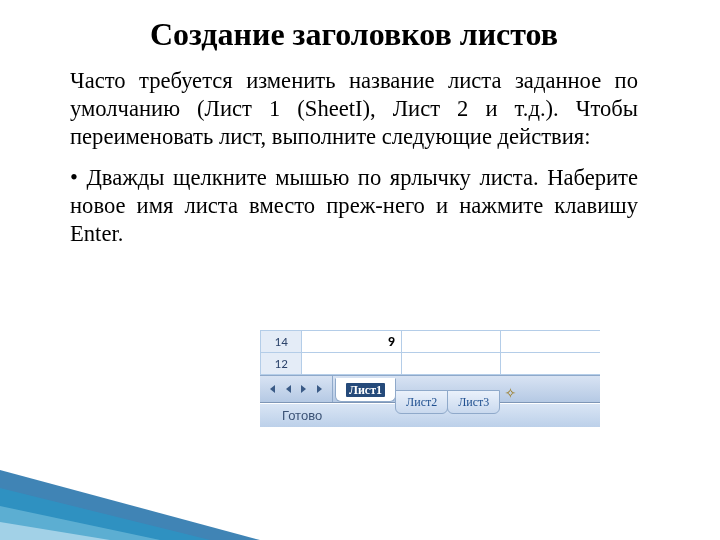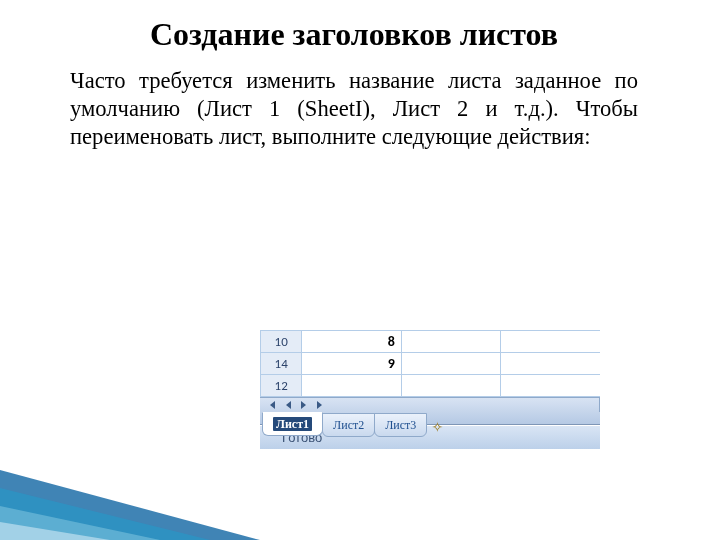--- a/index.html
+++ b/index.html
@@ -12,54 +12,49 @@
   
   .sheet { width: 340px; font-family: Calibri, Arial, sans-serif; }
   .grid { border-collapse: collapse; background: #fff; }
   .grid td { border: 1px solid #b4cde8; height: 22px; }
   .rowhdr { width: 30px; background: #e4ecf7; color: #2c436b; font-size: 13px; text-align: center; border: 1px solid #9db7d6; }
   .cellA { width: 72px; font-size: 14px; font-weight: bold; text-align: right; padding-right: 6px; }
   .cellB { width: 72px; }
   .cellC { width: 72px; }
   .lastcol { border-right: none !important; }
   
-  .tabstrip { display: flex; align-items: stretch; height: 28px; background: linear-gradient(#d8e3f3,#b5c9e4); border-top: 1px solid #8fa9ca; border-bottom: 1px solid #7e96b6; flex-direction: column; }
+  .tabstrip { display: flex; align-items: stretch; height: 28px; background: linear-gradient(#d8e3f3,#b5c9e4); border-top: 1px solid #8fa9ca; border-bottom: 1px solid #7e96b6; }
   .navbtns { display: flex; align-items: center; gap: 4px; padding: 0 6px; border-right: 1px solid #8fa9ca; }
   .navbtn { width: 12px; height: 14px; display: flex; align-items: center; justify-content: center; color: #3a5a86; }
   .tabs { display: flex; align-items: flex-end; padding-left: 2px; gap: 0; }
-  .tab { font-size: 12px; color: #205090; padding: 4px 10px 3px 10px; background: linear-gradient(#eaf1fb,#c9d9ee); border: 1px solid #8fa9ca; border-radius: 0 0 6px 6px; margin-right: -1px; position: relative; top: 1px; }
+  .tab { font-size: 12px; color: #205090; padding: 4px 10px 3px 10px; background: linear-gradient(#eaf1fb,#c9d9ee); border: 1px solid #8fa9ca; border-radius: 0 0 6px 6px; margin-right: -1px; position: relative; top: 12px; }
   .tab.active { background: #fff; color: #000; font-weight: bold; border-top: 1px solid #fff; top: 0; z-index: 2; }
   .tab.active .txt { background: #254a7a; color: #fff; padding: 0 3px; border-radius: 1px; }
   .newtab { width: 22px; display:flex; align-items:center; justify-content:center; color:#9a7a20; font-size:14px; }
   .trackend { flex: 1; }
   
   .statusbar { height: 24px; background: linear-gradient(#d9e5f5,#bcd0e9); border-top: 1px solid #fff; display: flex; align-items: center; padding-left: 22px; font-size: 13px; color: #3b5275; font-family: "Segoe UI", Arial, sans-serif; }
   
   .wedge { position: absolute; left: 0; bottom: 0; width: 260px; height: 100px; pointer-events: none; }
 </style>
 </head>
 <body>
 
 <div class="slide">
 
   <div class="title">Создание заголовков листов</div>
 
   <div class="body">
     <p>Часто требуется изменить название листа заданное по умолчанию (Лист 1 (SheetI), Лист 2 и т.д.). Чтобы переименовать лист, выполните следующие действия:</p>
+    <p>• Дважды щелкните мышью по ярлычку листа. Наберите новое имя листа вместо преж-него и нажмите клавишу Enter.</p>
   </div>
 
   <div class="figure">
     <table class="grid sheet">
       <tbody>
-          <tr>
-        <td class="rowhdr">10</td>
-        <td class="cellA">8</td>
-        <td class="cellB"></td>
-        <td class="cellC lastcol"></td>
-      </tr>
       <tr>
         <td class="rowhdr">14</td>
         <td class="cellA">9</td>
         <td class="cellB"></td>
         <td class="cellC lastcol"></td>
       </tr>
       <tr>
         <td class="rowhdr">12</td>
         <td class="cellA"></td>
         <td class="cellB"></td>

